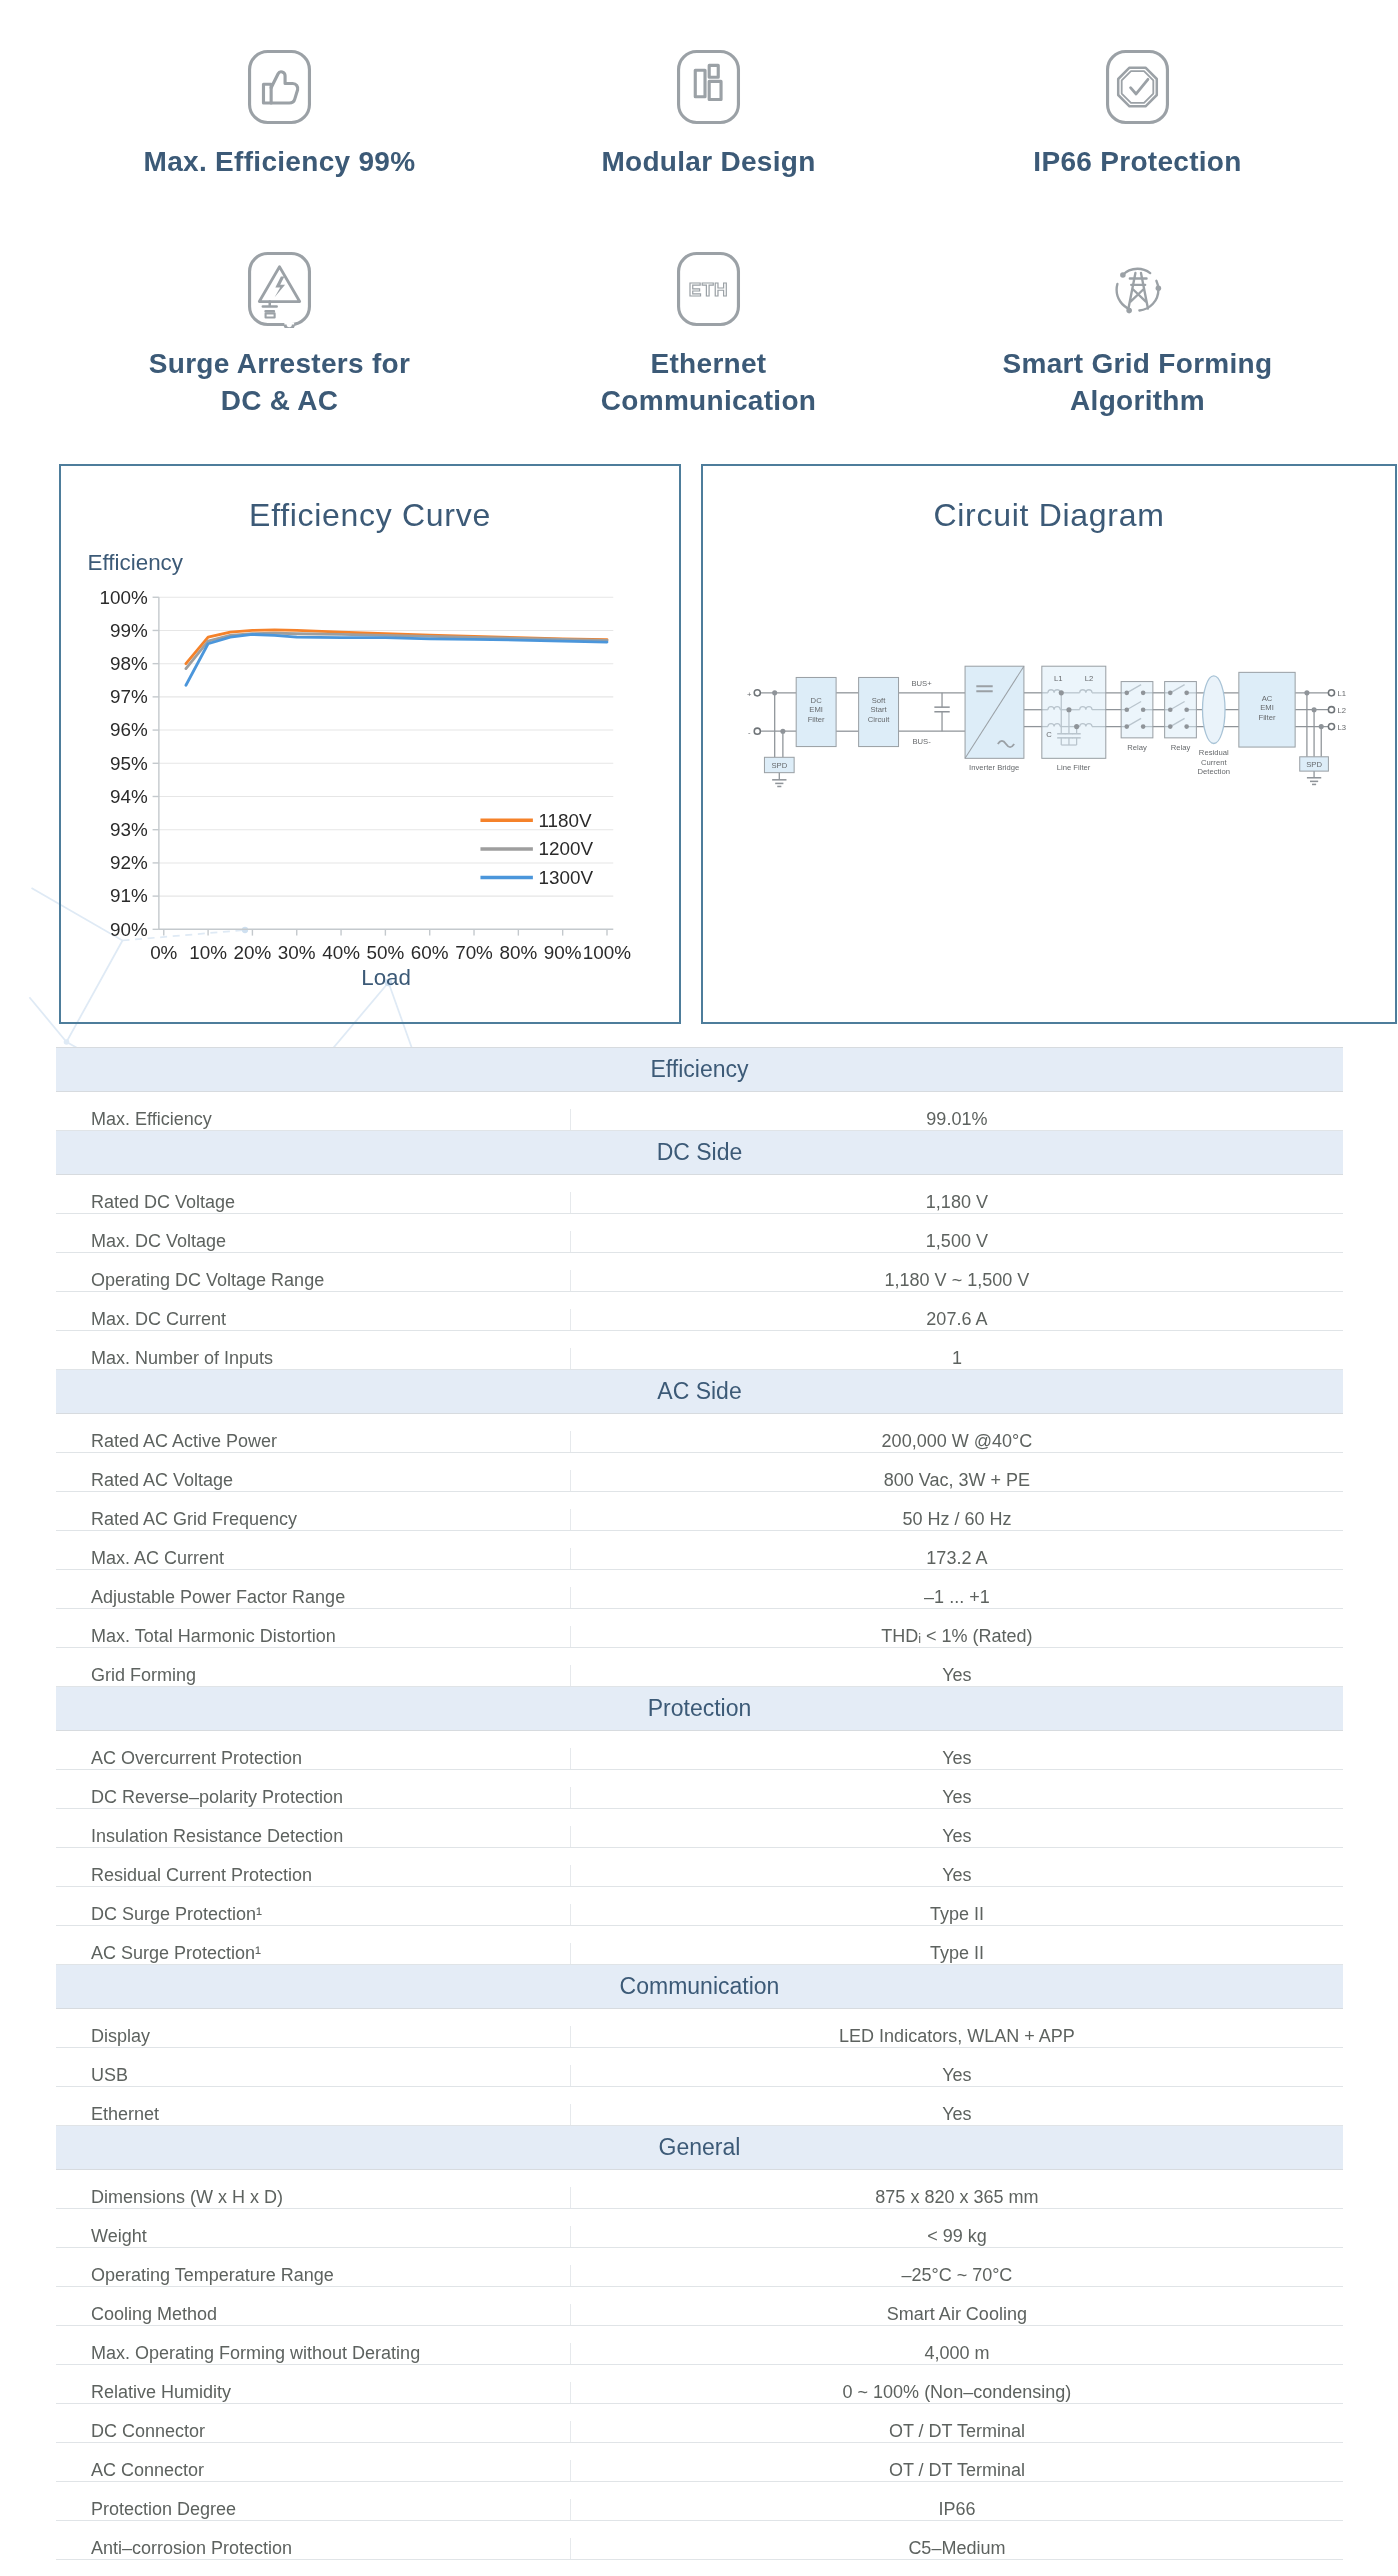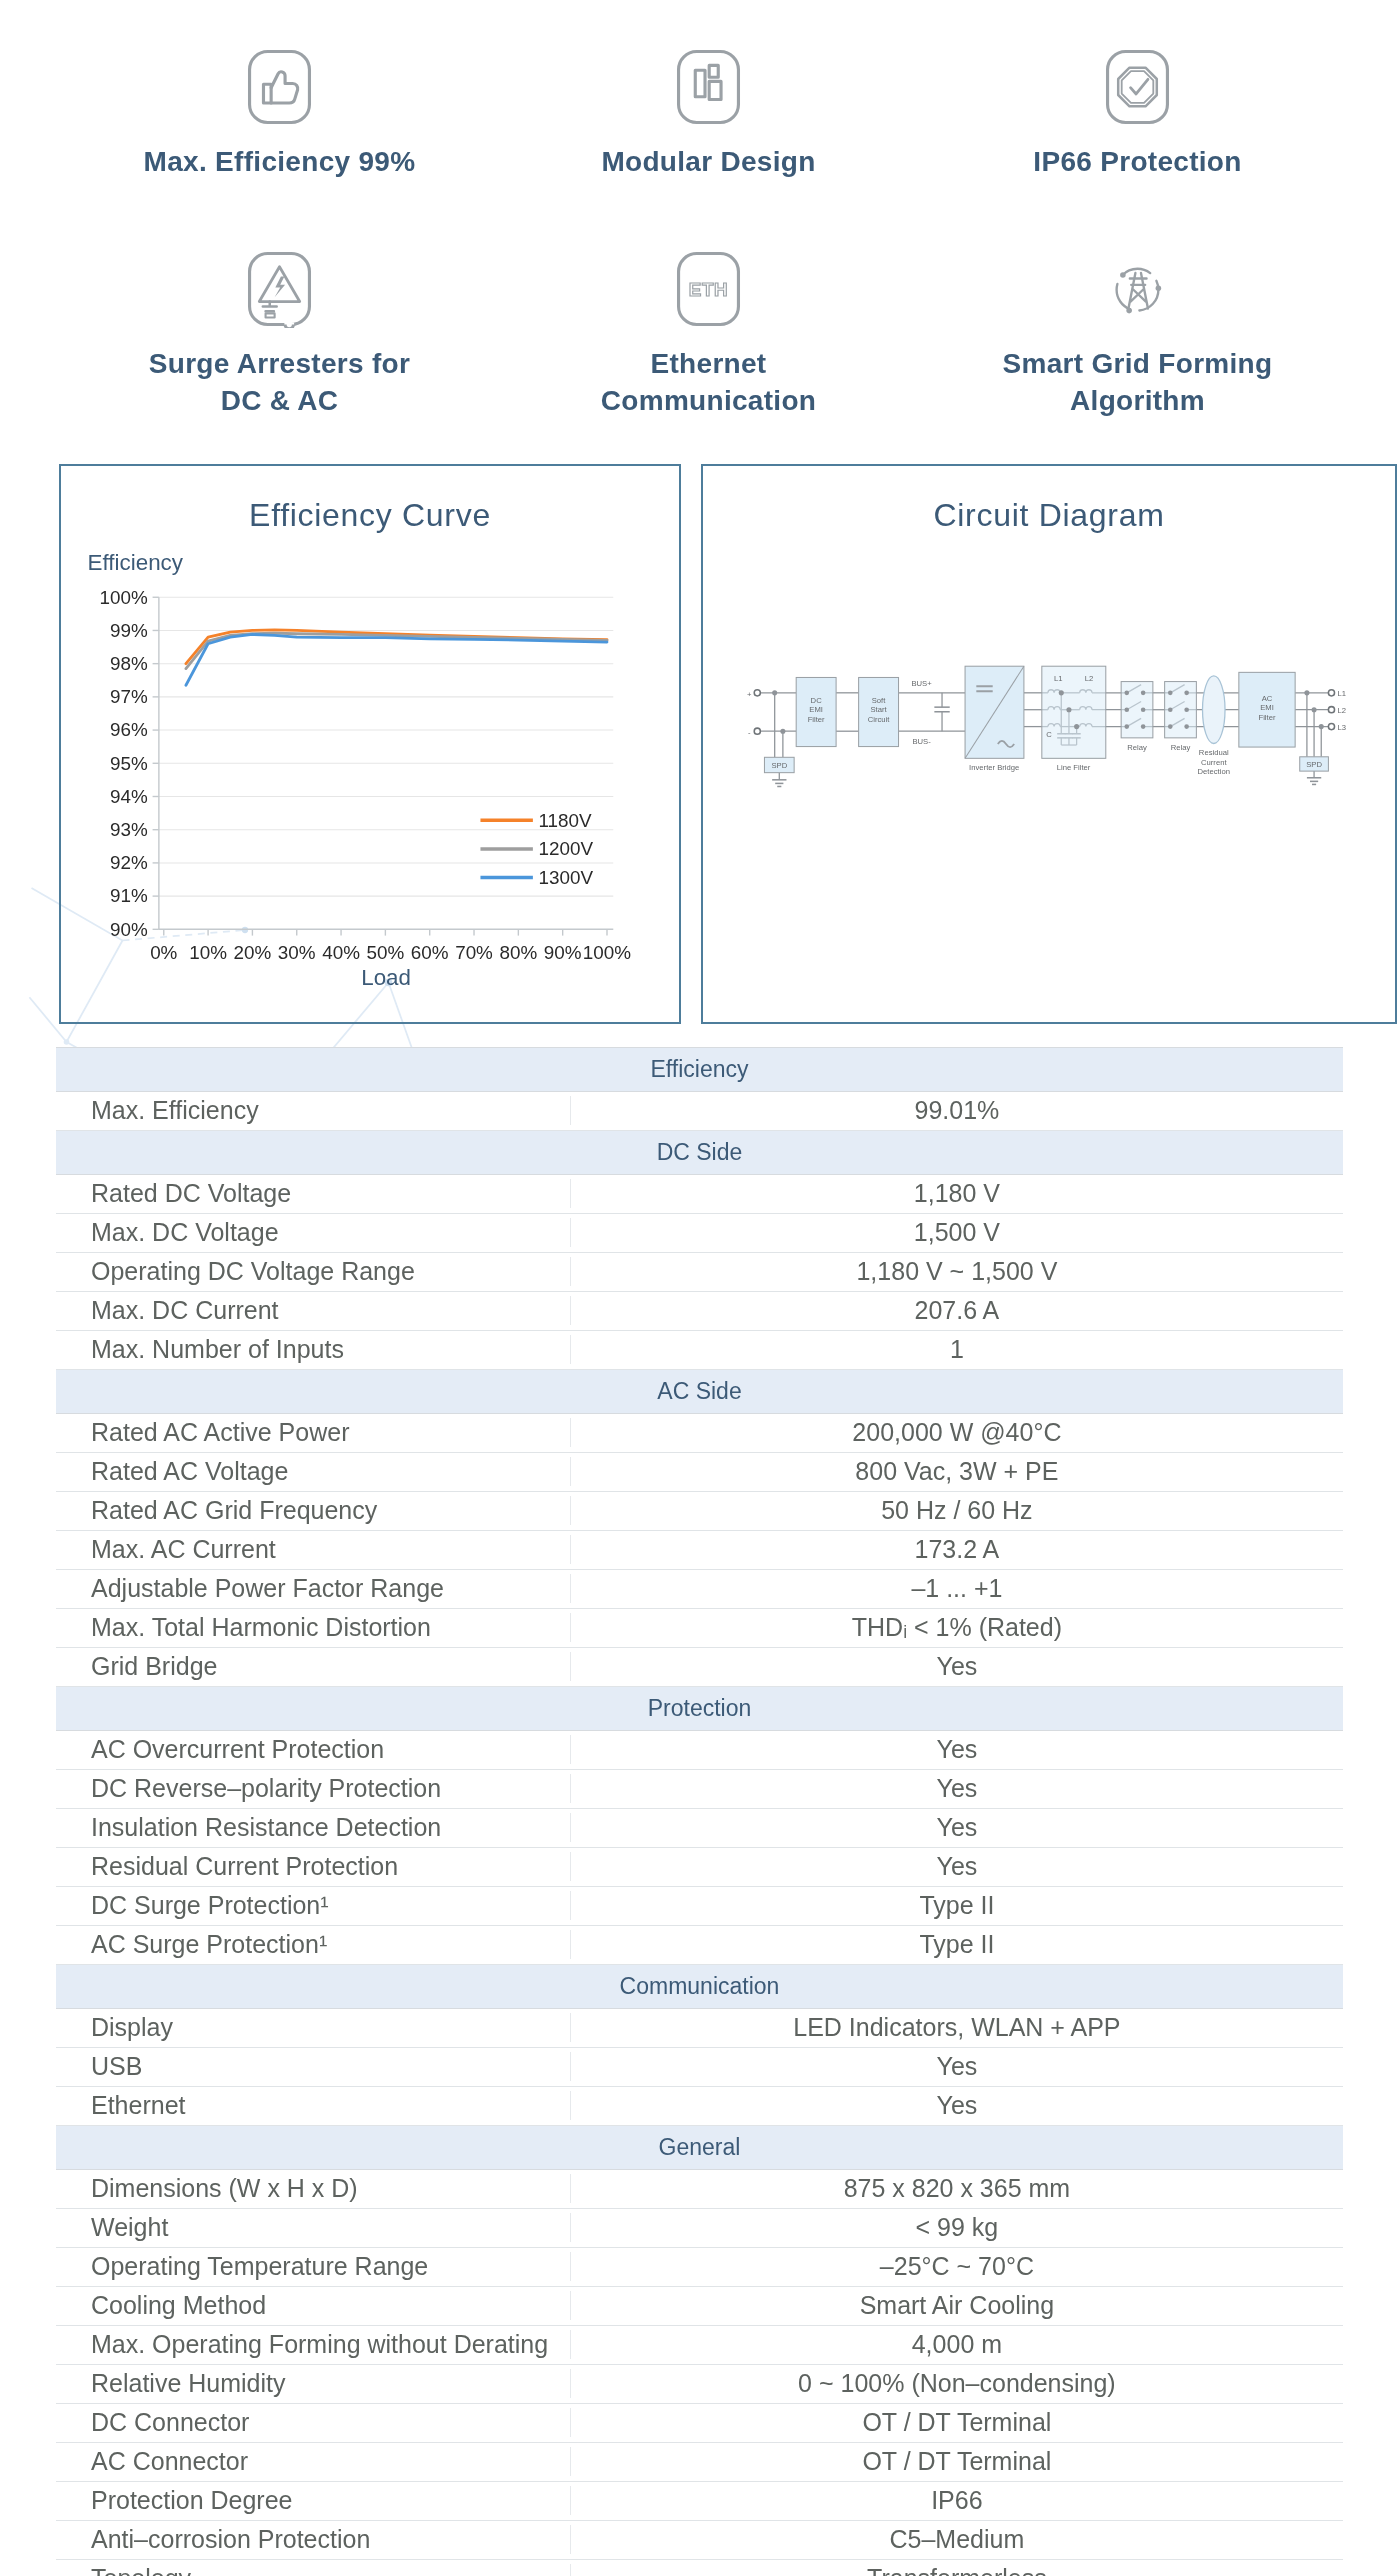--- a/index.html
+++ b/index.html
@@ -26,21 +26,21 @@
   .ylabel{margin:15.4px 0 0 26.6px;font-size:22.4px;color:#3c5a77;}
   svg.chart{display:block;width:618px;height:427px;font-family:"Liberation Sans","DejaVu Sans",sans-serif;}
   svg.circuit{display:block;width:609px;margin:123px auto 0;font-family:"Liberation Sans","DejaVu Sans",sans-serif;}
   svg.circuit text{fill:#66696c;font-size:15px;}
   
   .decoration{position:absolute;left:0;top:860px;width:490px;height:259px;z-index:0;pointer-events:none;}
   
   .spec-table{position:relative;z-index:1;margin:22.4px 56px 0;background:#fff;border-top:1.4px solid #d7dbdf;}
   .sec-header{height:43px;line-height:43px;background:#e4ecf6;color:#3c5a77;font-size:23px;font-weight:500;
     text-align:center;border-bottom:1.4px solid #d7dbdf;}
-  .spec-row{display:flex;align-items:center;min-height:38px;border-bottom:1.4px solid #e0e4e7;font-size:25px;color:#5d625f;background:#fff;}
+  .spec-row{display:flex;align-items:flex-end;min-height:38px;border-bottom:1.4px solid #e0e4e7;font-size:18px;color:#5d625f;background:#fff;}
   .cell{display:flex;align-items:center;}
   .cell.label{width:40%;padding-left:35px;box-sizing:border-box;border-right:1.4px solid #e6e9ec;}
   .cell.value{flex:1;justify-content:center;text-align:center;}
 </style>
 </head>
 <body>
 
 <svg class="decoration" viewBox="0 0 700 370">
   <g stroke="#dfeaf5" stroke-width="2.5" fill="none">
     <path d="M45,40 L175,115 L95,260 L42,196"></path>
@@ -403,21 +403,21 @@
     </div>
     <div class="spec-row">
       <div class="cell label">Adjustable Power Factor Range</div>
       <div class="cell value">–1 ... +1</div>
     </div>
     <div class="spec-row">
       <div class="cell label">Max. Total Harmonic Distortion</div>
       <div class="cell value">THDᵢ &lt; 1% (Rated)</div>
     </div>
     <div class="spec-row">
-      <div class="cell label">Grid Bridge</div>
+      <div class="cell label">Grid Forming</div>
       <div class="cell value">Yes</div>
     </div>
     <div class="sec-header">Protection</div>
     <div class="spec-row">
       <div class="cell label">AC Overcurrent Protection</div>
       <div class="cell value">Yes</div>
     </div>
     <div class="spec-row">
       <div class="cell label">DC Reverse–polarity Protection</div>
       <div class="cell value">Yes</div>

